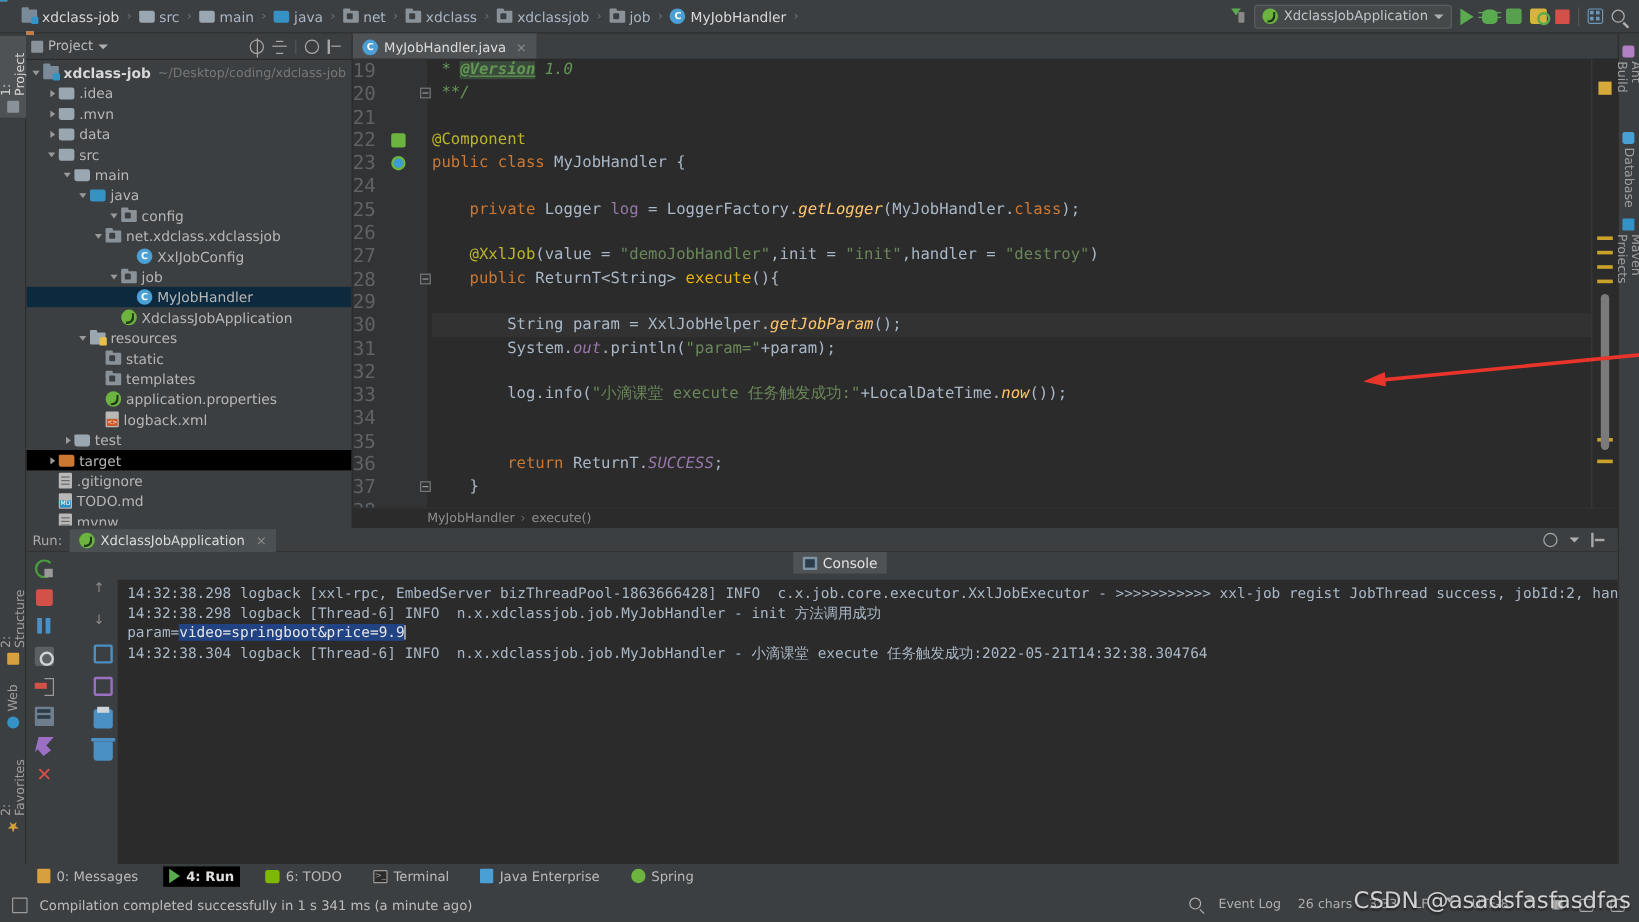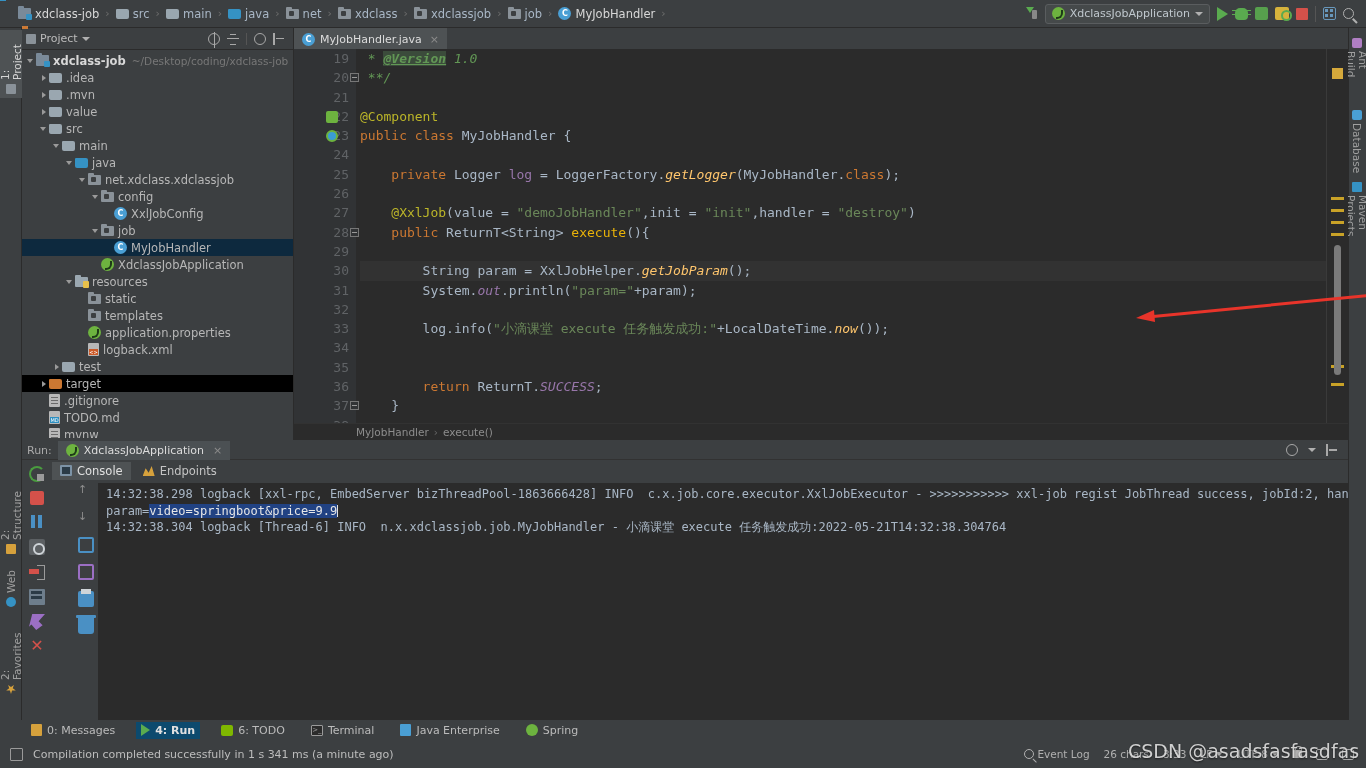--- a/index.html
+++ b/index.html
@@ -145,21 +145,21 @@
   }
   .tabbar { height: 21px; background: #3c3f41; display: flex; align-items: flex-end; }
   .etab {
     display: flex; align-items: center; gap: 5px; height: 21px; padding: 0 8px;
     background: #4e5254; font-size: 11px; color: #dcdcdc; border-top: 2px solid #4e5254;
   }
   .etab .x { color: #8b8b8b; font-size: 11px; margin-left: 3px; }
   .code-area { position: relative; height: 391px; display: flex; background: #2b2b2b;
     font-family: "DejaVu Sans Mono", monospace; font-size: 13px; }
   .gutter { width: 62px; flex: none; position: relative; background: #313335; }
-  .gln { height: 19.3px; line-height: 19.3px; text-align: right; padding-right: 7px; color: #606366; font-size: 13px; }
+  .gln { height: 19.3px; line-height: 19.3px; text-align: left; padding-right: 7px; color: #606366; font-size: 16px; }
   .gmark { position:absolute; right: 18px; width: 12px; height: 12px; }
   .gmark.bean { border-radius:2px; background:#6db33f; }
   .gmark.beanleaf { border-radius:50%; background:#3b9cd4; border:2px solid #6db33f; box-sizing:border-box;}
   .fold { position:absolute; left: 56px; width:9px;height:9px;border:1px solid #777; background:#313335; }
   .fold::after{content:"";position:absolute;left:1px;top:3px;width:5px;height:1px;background:#999;}
   .codelines { flex: 1; position: relative; padding-left: 4px; }
   .cline { height: 19.3px; line-height: 19.3px; white-space: pre; color: #a9b7c6; }
   .cline.cur { background: #323232; }
 
   .kw { color: #cc7832; }
@@ -188,21 +188,21 @@
   .redarrow { position: absolute; left: 840px; top: 241px; width: 255px; height: 32px; pointer-events:none; }
 
   
   .runpanel { position: absolute; left: 22px; top: 441px; width: 1326px; height: 290px; background: #3c3f41; }
   .run-head { height: 19px; display: flex; align-items: center; gap: 6px; padding-left: 5px; border-bottom:1px solid #323232;justify-content:center;}
   .run-head .lab { font-size: 11px; color: #a9a9a9; }
   .runtab { display:flex; align-items:center; gap:5px; background:#4b5053; height:19px; padding:0 8px; font-size:11px; color:#dcdcdc;}
   .runtab .x { color:#8b8b8b; margin-left:4px;}
   .run-head-right { margin-left:auto; display:flex; align-items:center; gap:10px; padding-right:10px;}
 
-  .run-sub { height: 21px; display: flex; align-items: center; padding-left: 30px; gap: 4px; }
+  .run-sub { height: 21px; display: flex; align-items: center; padding-left: 30px; gap: 4px; flex-direction: column; }
   .subtab { display:flex; align-items:center; gap:5px; padding: 2px 8px; font-size:11.5px; color:#c4c4c4; }
   .subtab.sel { background:#4e5254; color:#e0e0e0;}
   .ic-console{width:12px;height:11px;background:#7d93a6;border-radius:1px;position:relative;}
   .ic-console::after{content:"";position:absolute;left:2px;top:2px;width:8px;height:7px;background:#2b3b47;}
   .ic-endp{width:12px;height:11px;background:#d6a13c;clip-path:polygon(0 100%,25% 30%,50% 70%,75% 10%,100% 100%);}
 
   .toolcol { position: absolute; left: 0; top: 19px; width: 30px; height: 271px; display:flex; flex-direction:column; align-items:center; padding-top:6px; gap:9px;}
   .toolcol2 { position: absolute; left: 52px; top: 42px; width: 24px; display:flex; flex-direction:column; align-items:center; gap:11px;}
   .ti { width: 16px; height: 16px; position: relative; }
   .ti.rerun { border: 2.5px solid #4a9c3f; border-radius: 50%; border-right-color: transparent; }
@@ -234,34 +234,34 @@
     color: #a9b7c6; padding: 3px 0 0 8px; overflow: hidden;
   }
   .logline { height: 16.5px; line-height: 16.5px; white-space: pre; }
   .sel-text { background: #214283; color: #e6e6e6; }
   .caret { display:inline-block; width:1px; height:12px; background:#e0e0e0; vertical-align:-2px;}
 
   
   .botbar { position: absolute; left: 0; bottom: 28px; width: 1366px; height: 20px;
     background: #3c3f41; display:flex; align-items:center; padding-left: 26px; gap: 16px; }
   .btab { display:flex; align-items:center; gap:5px; font-size:11px; color:#bbbbbb; padding: 2px 5px;}
-  .btab.sel { background:#0c4a6e; color:#e0e0e0; font-weight:bold;text-align:right;}
+  .btab.sel { background:#000000; color:#e0e0e0; font-weight:bold;text-align:right;}
   .ic-msg{width:11px;height:12px;background:#d6a13c;border-radius:1px;}
   .ic-run{width:0;height:0;border-left:9px solid #5aab4f;border-top:6px solid transparent;border-bottom:6px solid transparent;}
   .ic-todo{width:12px;height:11px;background:#7fb800;border-radius:2px;}
   .ic-term{width:12px;height:11px;background:#2b2b2b;border:1px solid #9a9a9a;border-radius:1px;color:#9a9a9a;font-size:7px;line-height:9px;text-align:center;}
   .ic-jee{width:11px;height:12px;background:#4a9fd4;border-radius:1px;}
   .ic-spr{width:12px;height:12px;border-radius:50%;background:#6db33f;}
 
   .statusbar { position: absolute; left: 0; bottom: 0; width: 1366px; height: 28px;
     background: #3c3f41; display:flex; align-items:center; padding-left: 10px; }
   .st-icon { width: 13px; height: 13px; border: 1.5px solid #9a9a9a; border-radius: 1px; margin-right: 10px; }
   .st-text { font-size: 11px; color: #bdbdbd; }
   .st-right { margin-left:auto; display:flex; align-items:center; gap:14px; padding-right:12px; font-size:10.5px; color:#b0b0b0;}
-  .st-right .it { display:flex; align-items:center; gap:3px;}
+  .st-right .it { display:flex; align-items:flex-start; gap:14px;}
   .magnify { width:10px;height:10px;border:1.4px solid #b0b0b0;border-radius:50%;position:relative;}
   .magnify::after{content:"";position:absolute;right:-4px;bottom:-3px;width:5px;height:1.4px;background:#b0b0b0;transform:rotate(45deg);}
   .lockic { width:9px;height:8px;background:#b0b0b0;border-radius:1px;position:relative;}
   .lockic::before{content:"";position:absolute;left:2px;top:-4px;width:5px;height:5px;border:1.4px solid #b0b0b0;border-bottom:none;border-radius:3px 3px 0 0;}
   .faceic { width:12px;height:11px;border:1.4px solid #b0b0b0;border-radius:2px;}
 
   .watermark {
     position:absolute; left: 1128px; top: 740px; font-size: 19px; color: #dcdcdc;
     font-family: "DejaVu Sans", sans-serif; opacity: .92; white-space: nowrap;
     text-shadow: 0 1px 2px rgba(0,0,0,.6);
@@ -402,51 +402,51 @@
         <div class="trow">
           <span class="ind" style="width: 13px;"></span>
           <span class="arrow r"></span>
           <span class="ic-folder"></span>
           <span class="lbl">.mvn</span>
         </div>
         <div class="trow">
           <span class="ind" style="width: 13px;"></span>
           <span class="arrow r"></span>
           <span class="ic-folder"></span>
-          <span class="lbl">value</span>
+          <span class="lbl">data</span>
         </div>
         <div class="trow">
           <span class="ind" style="width: 13px;"></span>
           <span class="arrow d"></span>
           <span class="ic-folder"></span>
           <span class="lbl">src</span>
         </div>
         <div class="trow">
           <span class="ind" style="width: 26px;"></span>
           <span class="arrow d"></span>
           <span class="ic-folder"></span>
           <span class="lbl">main</span>
         </div>
         <div class="trow">
           <span class="ind" style="width: 39px;"></span>
           <span class="arrow d"></span>
           <span class="ic-folder blue"></span>
           <span class="lbl">java</span>
         </div>
         <div class="trow">
+          <span class="ind" style="width: 65px;"></span>
+          <span class="arrow d"></span>
+          <span class="ic-pkg"></span>
+          <span class="lbl">config</span>
+        </div>
+        <div class="trow">
           <span class="ind" style="width: 52px;"></span>
           <span class="arrow d"></span>
           <span class="ic-pkg"></span>
           <span class="lbl">net.xdclass.xdclassjob</span>
-        </div>
-        <div class="trow">
-          <span class="ind" style="width: 65px;"></span>
-          <span class="arrow d"></span>
-          <span class="ic-pkg"></span>
-          <span class="lbl">config</span>
         </div>
         <div class="trow">
           <span class="ind" style="width: 78px;"></span>
           <span class="arrow"></span>
           <span class="ic-class">C</span>
           <span class="lbl">XxlJobConfig</span>
         </div>
         <div class="trow">
           <span class="ind" style="width: 65px;"></span>
           <span class="arrow d"></span>
@@ -652,20 +652,21 @@
       <span class="ti up">↑</span>
       <span class="ti down">↓</span>
       <span class="ti softwrap"></span>
       <span class="ti dl"></span>
       <span class="ti print"></span>
       <span class="ti trash"></span>
     </div>
 
     <div class="console" id="console">
         <div class="logline"><span>14:32:38.298 logback [xxl-rpc, EmbedServer bizThreadPool-1863666428] INFO  c.x.job.core.executor.XxlJobExecutor - &gt;&gt;&gt;&gt;&gt;&gt;&gt;&gt;&gt;&gt;&gt; xxl-job regist JobThread success, jobId:2, handler:</span></div>
+        <div class="logline"><span>14:32:38.298 logback [Thread-6] INFO  n.x.xdclassjob.job.MyJobHandler - init 方法调用成功</span></div>
         <div class="logline"><span>param=</span><span class="sel-text">video=springboot&amp;price=9.9</span><span class="caret"></span></div>
         <div class="logline"><span>14:32:38.304 logback [Thread-6] INFO  n.x.xdclassjob.job.MyJobHandler - 小滴课堂 execute 任务触发成功:2022-05-21T14:32:38.304764</span></div>
       </div>
 
   </div>
 
   <div class="botbar">
     <div class="btab">
       <span class="ic-msg"></span>
       <span>0: Messages</span>

